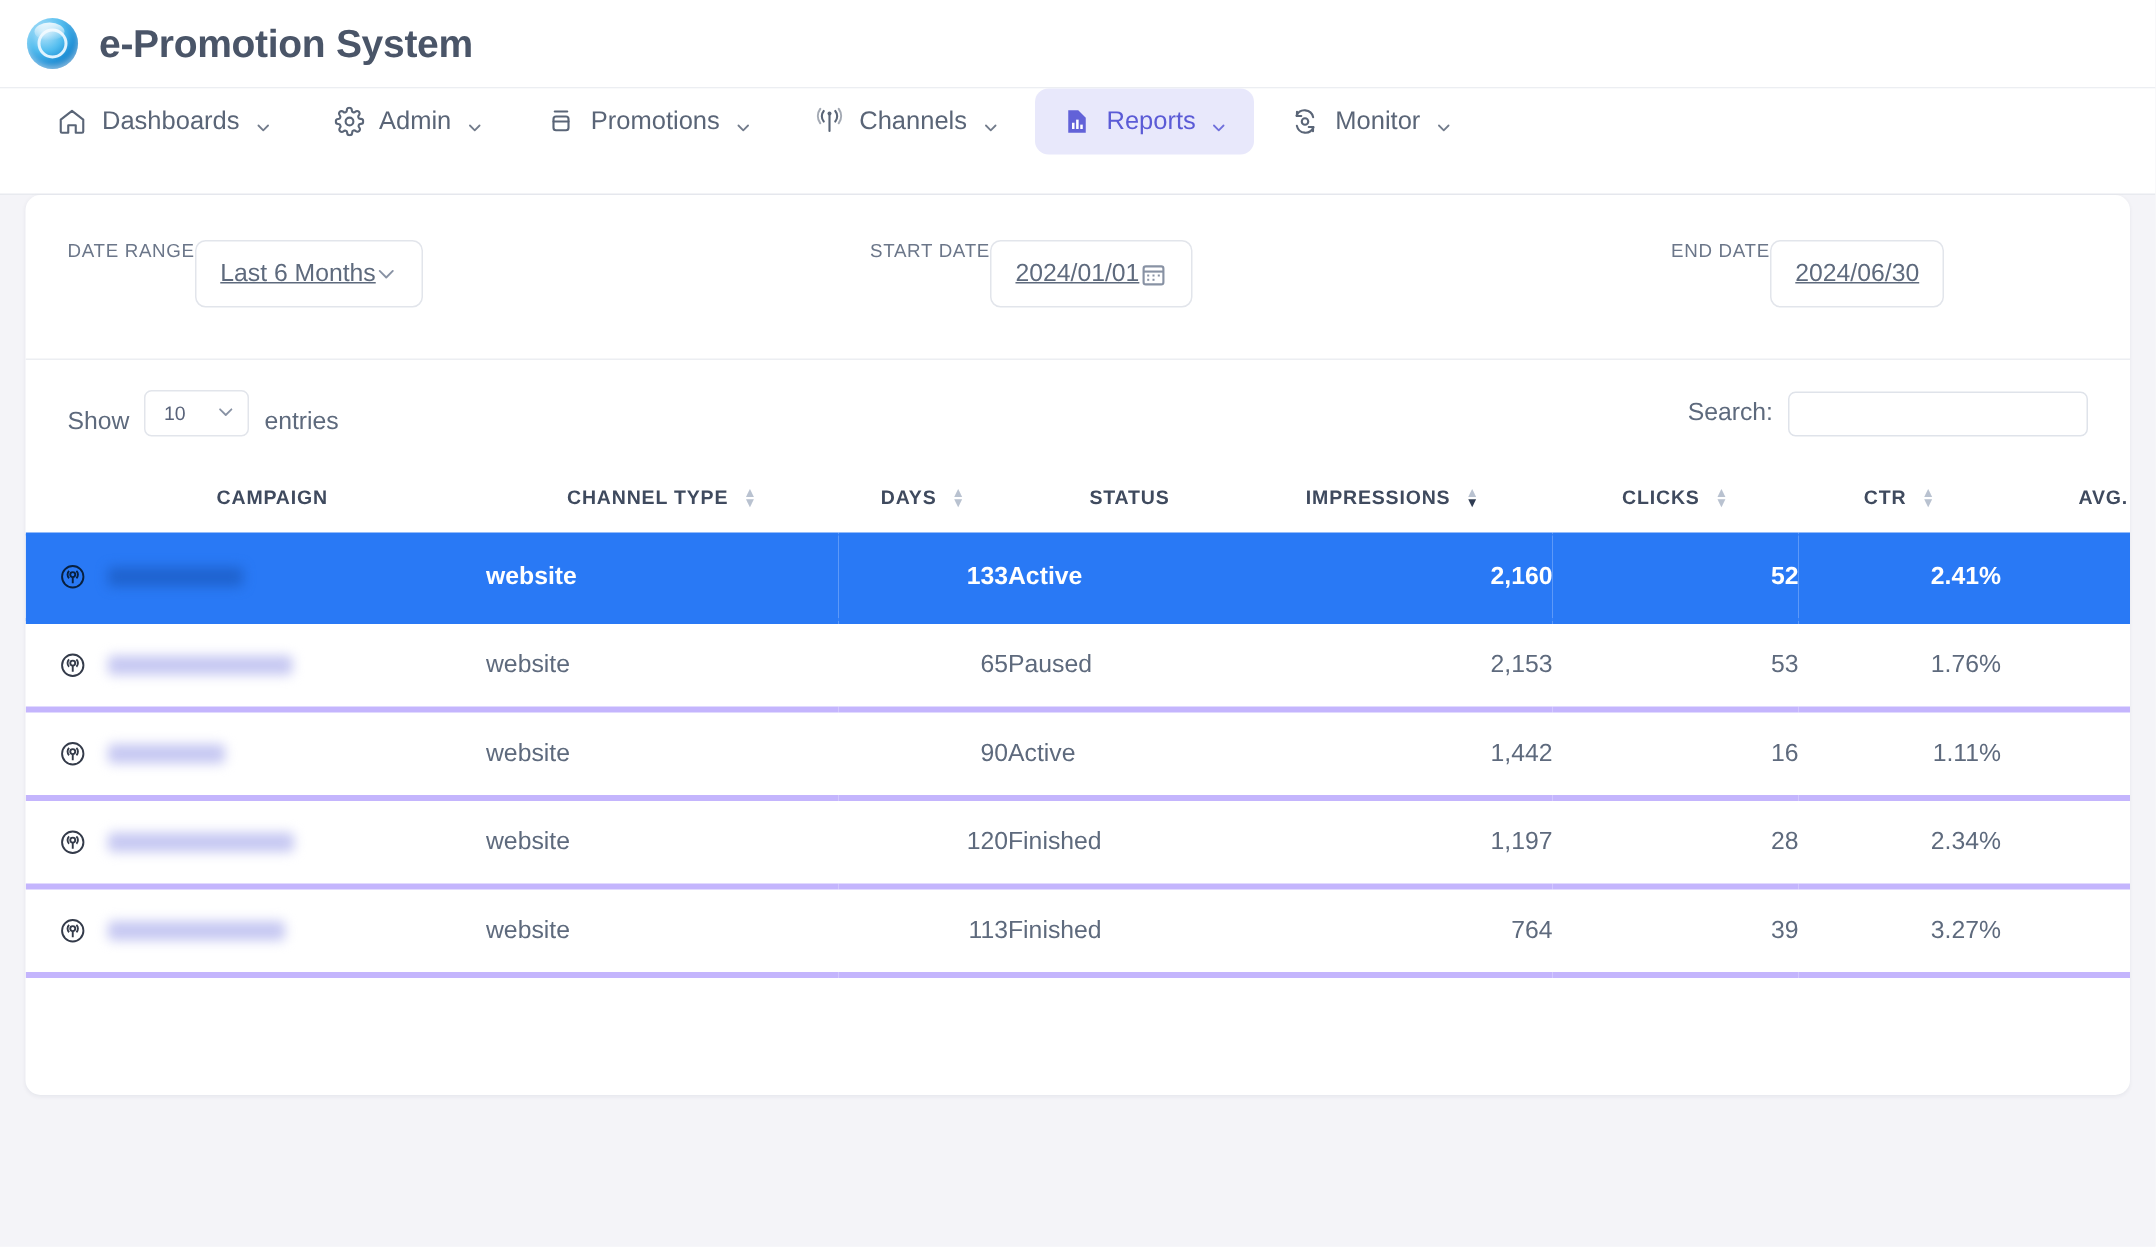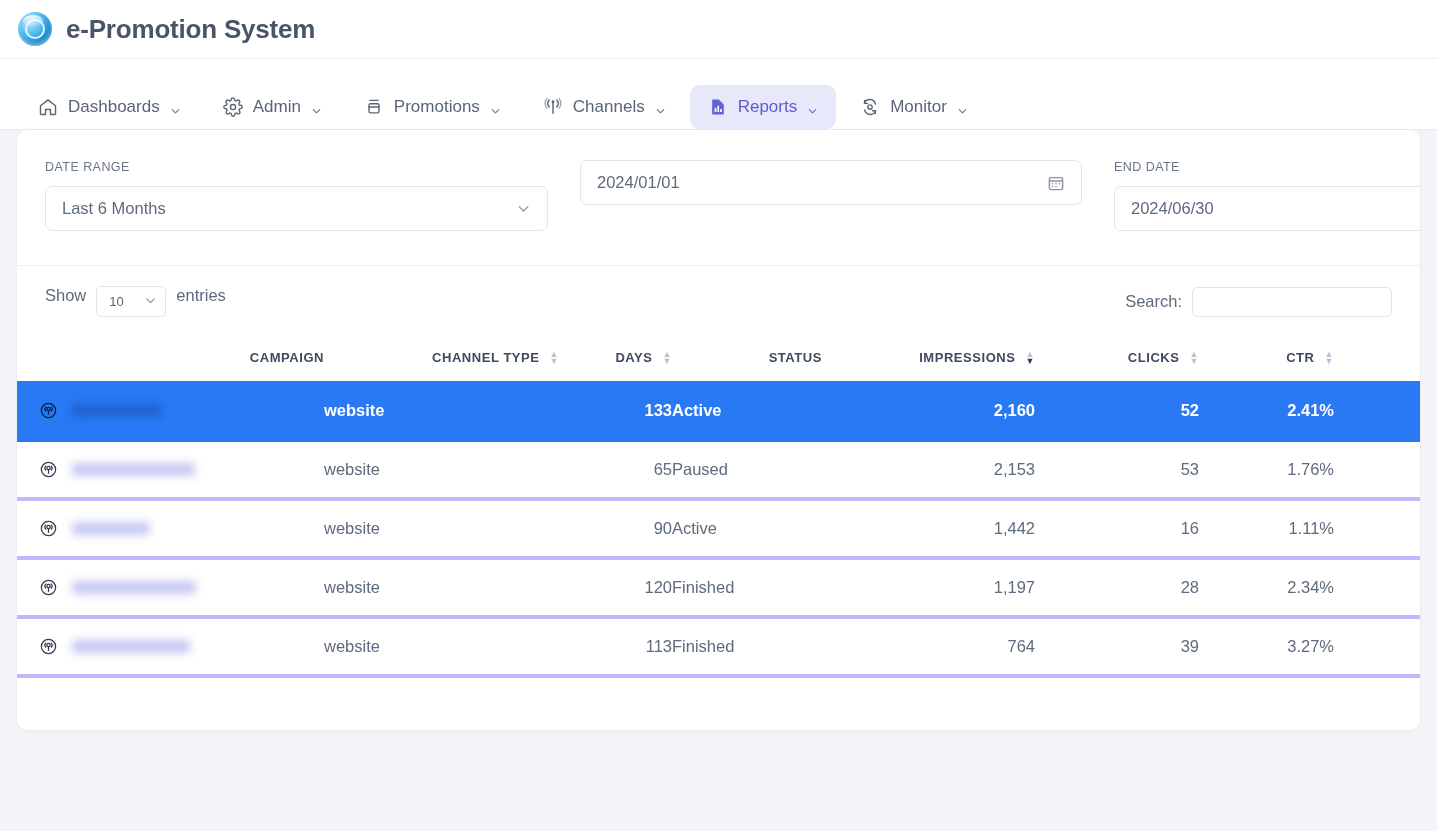--- a/index.html
+++ b/index.html
@@ -27,21 +27,21 @@
     font-weight: bold;
     color: #4a5568;
     letter-spacing: -0.2px;
   }
 
   
   .navbar {
     height: 71px;
     background: #ffffff;
     display: flex;
-    align-items: flex-end;
+    align-items: flex-start;
     padding-left: 20px;
     border-bottom: 1px solid #e8eaef;
     gap: 6px;
   }
   .nav-item {
     display: flex;
     align-items: center;
     gap: 10px;
     padding: 12px 18px;
     border-radius: 9px;
@@ -78,21 +78,21 @@
     color: #4f5b6d;
     padding: 32px 28px 0 28px;
   }
 
   .filter-row {
     display: flex;
     gap: 32px;
     padding: 30px 28px 34px 28px;
     border-bottom: 1px solid #eceef2;
   }
-  .field { display: flex; flex-direction: column; }
+  .field { display: flex; flex-direction: row; }
   .f-date-range { width: 503px; flex: 0 0 503px; }
   .f-start { width: 502px; flex: 0 0 502px; }
   .f-end { width: 502px; flex: 0 0 502px; }
   .field-label {
     font-size: 12.5px;
     letter-spacing: .45px;
     color: #6b7689;
     text-transform: uppercase;
     margin-bottom: 12px;
   }
@@ -101,32 +101,32 @@
     border: 1px solid #e2e5eb;
     border-radius: 7px;
     background: #fff;
     display: flex;
     align-items: center;
     padding: 0 16px;
     font-size: 16.5px;
     color: #5e6a7d;
     position: relative;
   }
-  .control .val { flex: 1; }
+  .control .val { flex: 1; text-decoration: underline; }
   .control .ctl-ico { color: #8892a4; display: flex; align-items: center; }
   .cal-ico { color: #3d4656; }
 
   
   .tbl-toolbar {
     display: flex;
     align-items: center;
     justify-content: space-between;
     padding: 20px 28px 19px 28px;
   }
-  .show-entries { display: flex; align-items: flex-start; gap: 10px; font-size: 16.5px; color: #5e6a7d; }
+  .show-entries { display: flex; align-items: flex-end; gap: 10px; font-size: 16.5px; color: #5e6a7d; }
   .mini-select {
     width: 70px; height: 31px;
     border: 1px solid #e2e5eb;
     border-radius: 5px;
     display: flex; align-items: center; justify-content: space-between;
     padding: 0 8px 0 12px;
     font-size: 13px; color: #59637a;
   }
   .search-wrap { display: flex; align-items: center; gap: 10px; font-size: 16.5px; color: #5e6a7d; }
   .search-box {
@@ -148,21 +148,21 @@
     font-size: 13px;
     letter-spacing: .55px;
     color: #3f4a5e;
     text-transform: uppercase;
     font-weight: bold;
     padding: 14px 0 16px 0;
     border-bottom: 2px solid #2979f5;
     vertical-align: middle;
     white-space: nowrap;
   }
-  table.stats th .th-inner { display: flex; align-items: center; justify-content: flex-end; gap: 10px; }
+  table.stats th .th-inner { display: flex; align-items: center; justify-content: center; gap: 10px; }
   .sorter { display: inline-flex; flex-direction: column; align-items: center; line-height: 0; }
   .sorter span { font-size: 9px; color: #b9c2d0; line-height: 7px; }
   .sorter.desc span.dn { color: #2f3c52; font-weight: bold; }
 
   table.stats td {
     padding: 18px 0;
     font-size: 16.5px;
     color: #5e6a7d;
     border-bottom: 4px solid #c4b5fd;
     vertical-align: middle;
@@ -345,20 +345,21 @@
           <span class="val">Last 6 Months</span>
           <span class="ctl-ico">
             <svg width="15" height="15" viewBox="0 0 24 24" fill="none" stroke="currentColor" stroke-width="2" stroke-linecap="round" stroke-linejoin="round">
                 <path d="M5 9l7 7 7-7"></path>
               </svg>
           </span>
         </div>
       </div>
 
       <div class="field f-start">
+        <div class="field-label">START DATE</div>
         <div class="control">
           <span class="val">2024/01/01</span>
           <span class="ctl-ico cal-ico">
             <svg width="18" height="18" viewBox="0 0 24 24" fill="none" stroke="currentColor" stroke-width="1.9">
                 <rect x="3.2" y="4.8" width="17.6" height="16" rx="2"></rect>
                 <path d="M3.2 9.4h17.6"></path>
                 <rect x="6.4" y="12" width="1.8" height="1.8" fill="currentColor" stroke="none"></rect>
                 <rect x="11.1" y="12" width="1.8" height="1.8" fill="currentColor" stroke="none"></rect>
                 <rect x="15.8" y="12" width="1.8" height="1.8" fill="currentColor" stroke="none"></rect>
                 <rect x="6.4" y="15.8" width="1.8" height="1.8" fill="currentColor" stroke="none"></rect>

